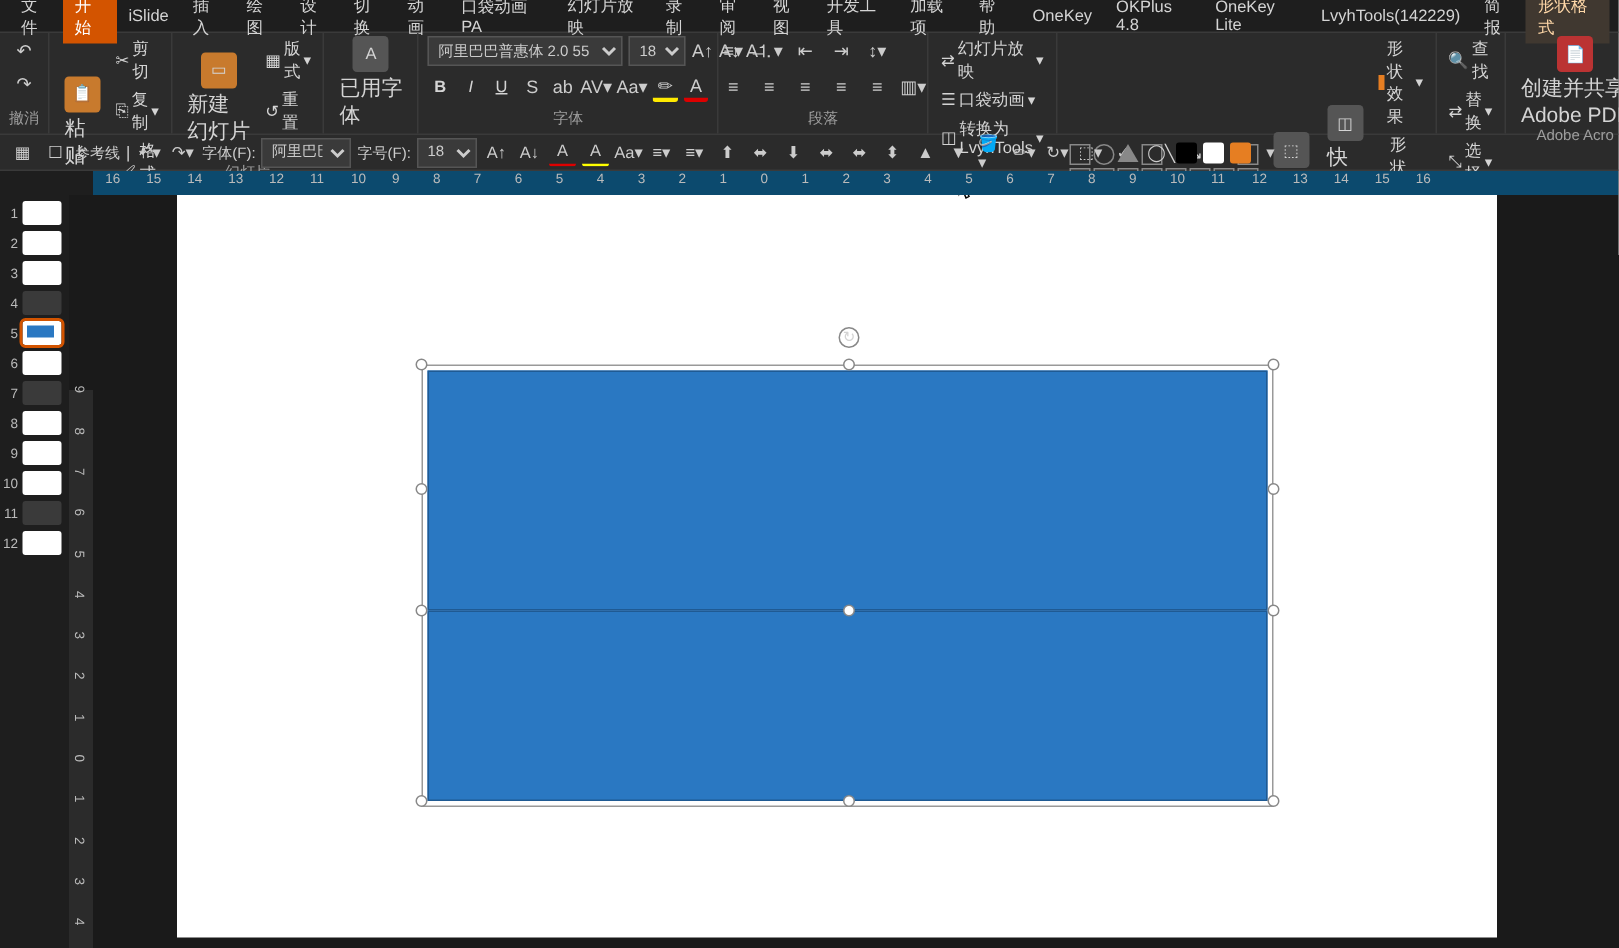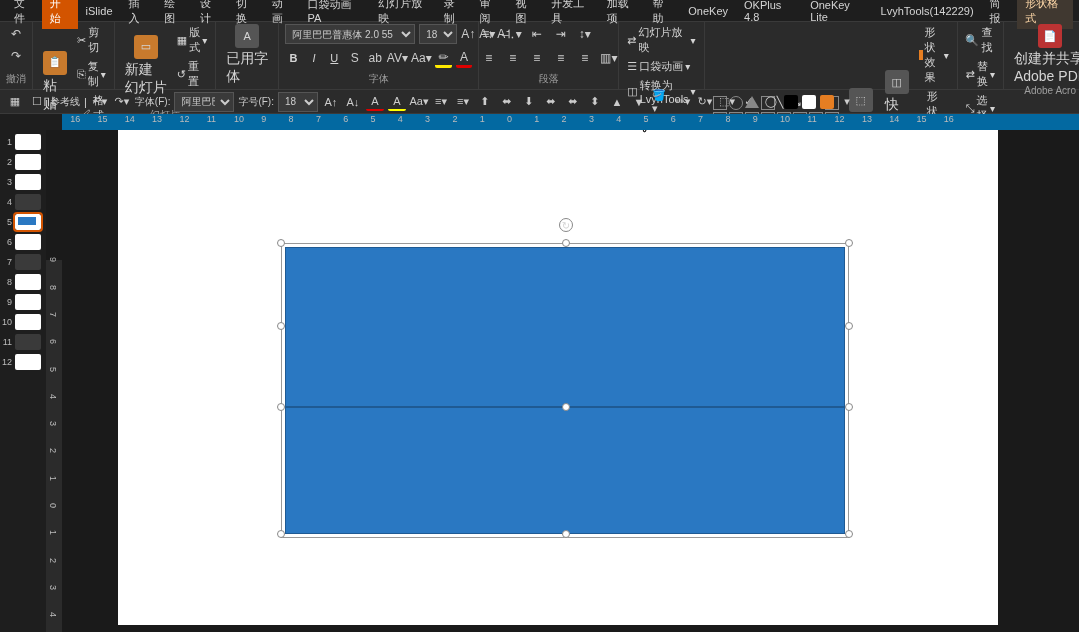--- a/index.html
+++ b/index.html
@@ -26,21 +26,21 @@
     .tb-btn{width:20px;height:20px;display:flex;align-items:center;justify-content:center;cursor:pointer;color:#ccc;font-size:12px;border-radius:2px}
     .shapes-gallery{display:grid;grid-template-columns:repeat(8,14px);grid-template-rows:repeat(3,14px);gap:2px;padding:2px}
     .shapes-gallery div{border:1px solid #888;width:14px;height:14px}
 
     
     .qat{height:24px;background:#2b2b2b;display:flex;align-items:center;gap:4px;padding:0 6px;border-bottom:1px solid #3a3a3a}
     .qat .tb-btn{width:18px;height:18px;font-size:11px}
     .qat-label{font-size:10px;color:#ccc}
 
     
-    .ruler{height:16px;background:#0369a1;position:relative;margin-left:62px}
+    .ruler{height:16px;background:#0c4a6e;position:relative;margin-left:62px}
     .ruler .tick{position:absolute;top:0;font-size:9px;color:#bbb}
     .vruler{width:16px;background:#2b2b2b;position:absolute;left:46px;top:130px;bottom:0}
     .vruler .vtick{position:absolute;left:2px;font-size:9px;color:#bbb;writing-mode:vertical-rl}
 
     
     .work{position:absolute;left:0;top:130px;right:0;bottom:0;display:flex;background:#1a1a1a}
 
     
     .thumbs{width:46px;background:#1e1e1e;overflow:hidden;display:flex;flex-direction:column;gap:4px;padding:4px 2px}
     .thumb{display:flex;align-items:center;gap:3px}

